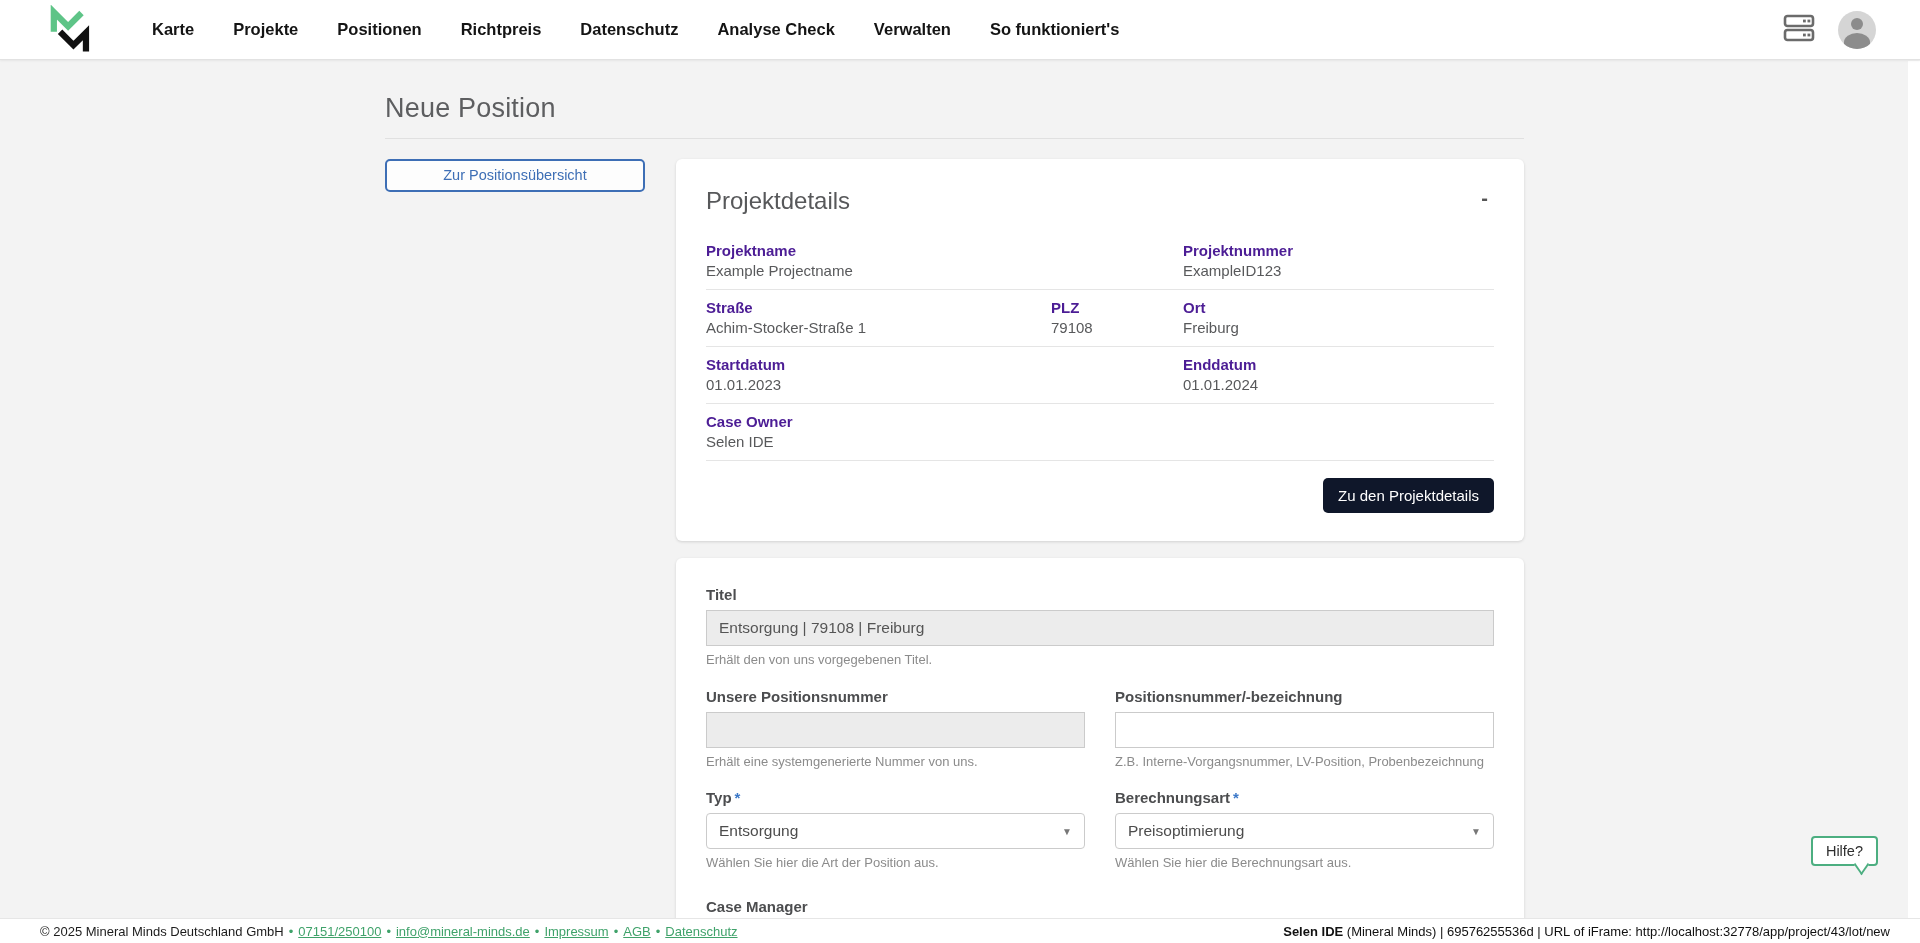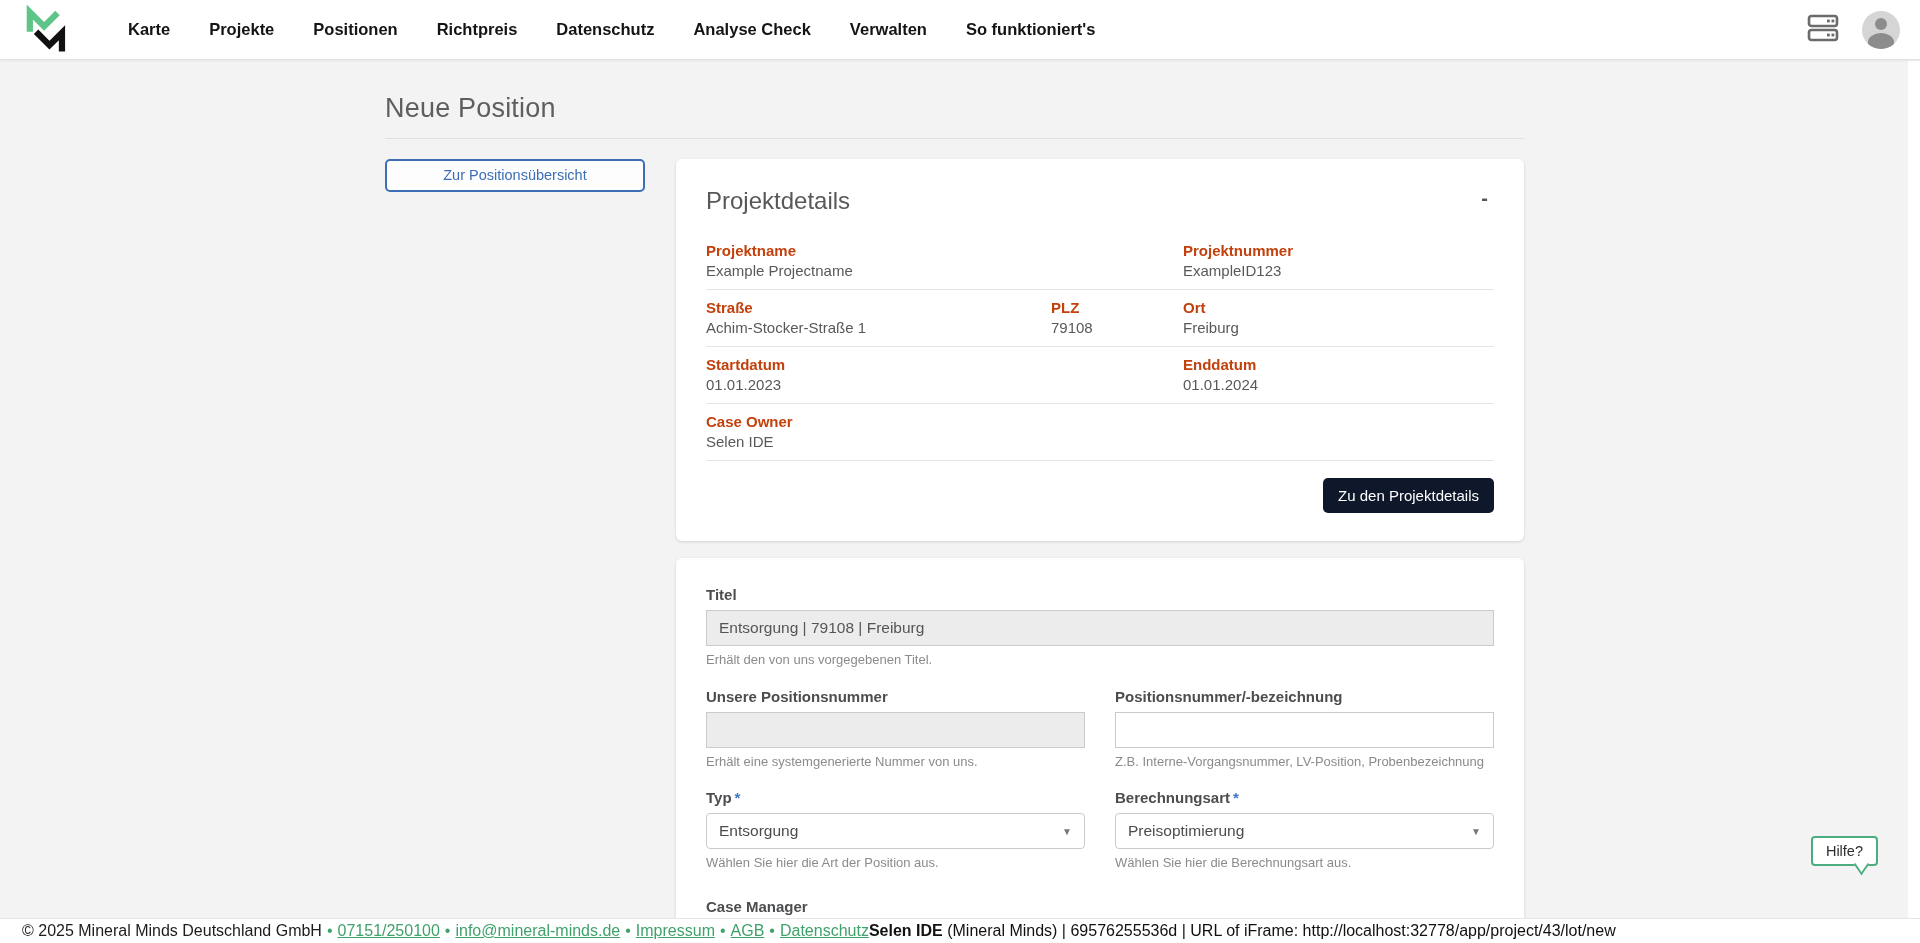--- a/index.html
+++ b/index.html
@@ -2,21 +2,21 @@
 <html><head>
 <meta charset="utf-8">
 <style>
   * { margin:0; padding:0; box-sizing:border-box; }
   html,body { width:1920px; height:943px; overflow:hidden; background:#f3f3f3;
     font-family:"Liberation Sans", sans-serif; color:#58595b; }
 
   
   .topbar { position:fixed; top:0; left:0; width:1920px; height:60px; background:#fff;
     border-bottom:1px solid #e2e2e2; box-shadow:0 1px 2px rgba(0,0,0,.06);
-    display:flex; align-items:center; padding:0 20px; z-index:50; }
+    display:flex; align-items:center; padding:0 44px; z-index:50; }
   .logo { width:50px; height:50px; display:flex; align-items:center; justify-content:center; }
   .nav { display:flex; align-items:center; gap:39px; margin-left:58px; }
   .nav-item { font-size:16.5px; font-weight:600; color:#141414; cursor:pointer; white-space:nowrap; }
   .topbar-right { margin-left:auto; display:flex; align-items:center; gap:22px; }
   .hw-icon { width:34px; height:30px; }
   .avatar { width:38px; height:38px; border-radius:50%; background:#d5d5d5; overflow:hidden; position:relative; }
   .avatar .head { position:absolute; top:7px; left:13px; width:12px; height:12px; border-radius:50%; background:#8c8c8c; }
   .avatar .body { position:absolute; top:22px; left:6px; width:26px; height:18px; border-radius:50% 50% 0 0; background:#8c8c8c; }
 
   
@@ -35,21 +35,21 @@
   .card { background:#fff; border-radius:6px; box-shadow:0 1px 3px rgba(0,0,0,.14); padding:28px 30px 18px 30px; }
 
   
   .card-head { display:flex; justify-content:space-between; align-items:flex-start; margin-bottom:18px; }
   .card-title { font-size:24px; font-weight:400; color:#57585a; }
   .collapse-btn { font-size:20px; font-weight:700; color:#555; background:none; border:none;
     cursor:pointer; line-height:14px; padding:4px 6px; font-family:inherit; }
   .pd-row { display:grid; grid-template-columns:345px 132px 1fr; padding:9px 0 10px 0;
     border-bottom:1px solid #e5e5e5; }
   .pd-cell.span2 { grid-column:1 / span 2; }
-  .pd-label { font-size:15px; font-weight:700; color:#c2410c; margin-bottom:3px; }
+  .pd-label { font-size:15px; font-weight:700; color:#4c1d95; margin-bottom:3px; }
   .pd-value { font-size:15px; color:#58595b; }
   .pd-actions { display:flex; justify-content:flex-end; padding:17px 0 10px 0; }
   .btn-primary { background:#0f172a; color:#fff; border:none; border-radius:5px;
     font-size:15px; padding:9px 15px; cursor:pointer; font-family:inherit; }
 
   
   .field { margin-bottom:0; }
   .field-label { font-size:15px; font-weight:700; color:#4c4d4f; margin-bottom:7px; }
   .req { color:#3b78c8; margin-left:3px; }
   .text-input { width:100%; height:36px; border:1px solid #cbcbcb; border-radius:0;
@@ -66,22 +66,22 @@
   
   .help-btn { position:fixed; right:42px; bottom:77px; background:#fff; border:2px solid #4cae80;
     border-radius:4px; padding:5px 13px; font-size:14.5px; color:#2e2e2e; cursor:pointer;
     z-index:60; font-family:inherit; }
   .help-btn::after { content:""; position:absolute; right:8px; bottom:-7px; width:11px; height:11px;
     background:#fff; border-right:2px solid #4cae80; border-bottom:2px solid #4cae80;
     transform:rotate(45deg) skew(10deg,10deg); }
 
   
   .footer { position:fixed; left:0; bottom:0; width:1920px; height:25px; background:#fff;
-    border-top:1px solid #e6e6e6; display:flex; align-items:center; justify-content:flex-start;
-    padding:0 30px 0 22px; font-size:16px; color:#1c1c1c; z-index:70; }
+    border-top:1px solid #e6e6e6; display:flex; align-items:center; justify-content:space-between;
+    padding:0 30px 0 40px; font-size:13px; color:#1c1c1c; z-index:70; }
   .footer-left { display:flex; align-items:center; gap:5px; white-space:nowrap; }
   .footer a, .flink { color:#3fa26a; text-decoration:underline; cursor:pointer; }
   .fsep { color:#3fa26a; }
   .footer-right { white-space:nowrap; color:#111; }
   .footer-right b { font-weight:700; }
 
   .scroll-gutter { position:fixed; top:61px; right:0; width:12px; bottom:0; background:#fff; z-index:40; }
 </style>
 </head>
 <body>

